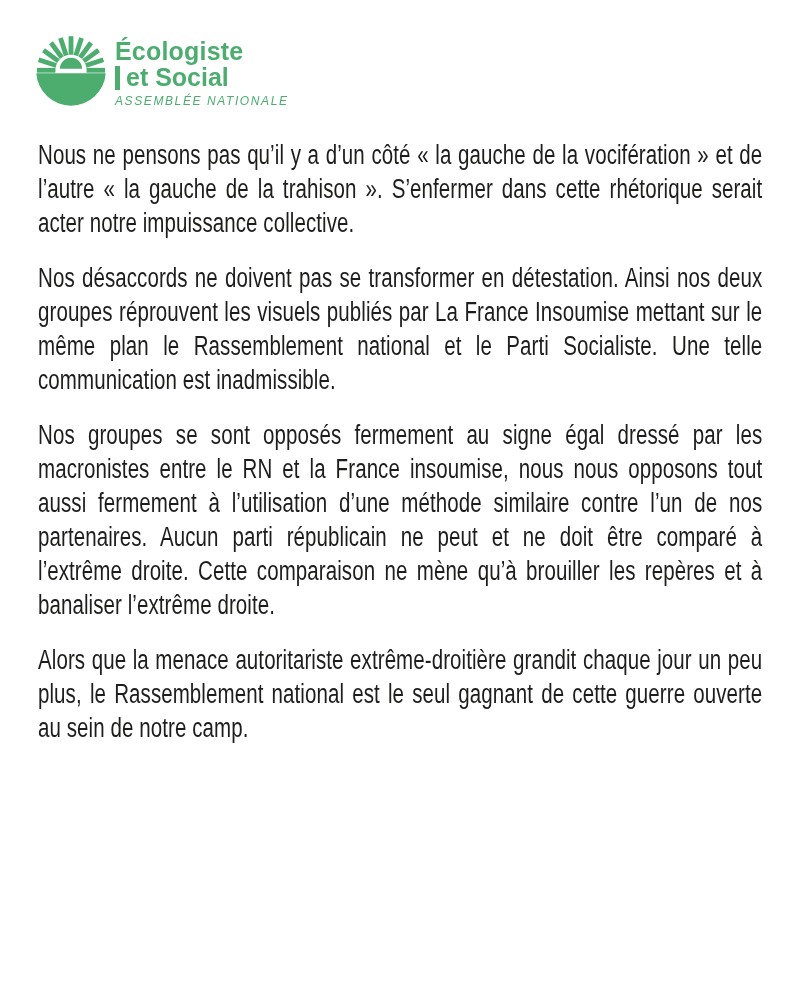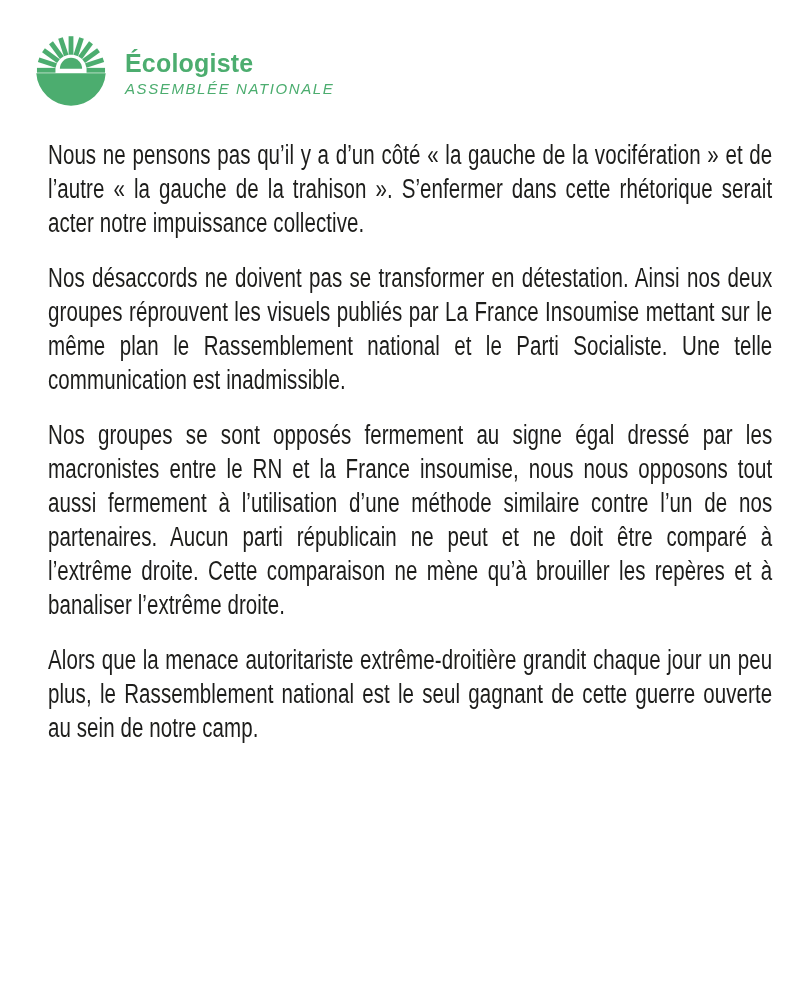--- a/index.html
+++ b/index.html
@@ -17,21 +17,21 @@
   }
   .header {
     display: flex;
     justify-content: space-between;
     align-items: flex-start;
     padding: 34px 36px 0 34px;
   }
   .eco-logo {
     display: flex;
     align-items: center;
-    gap: 17px;
+    gap: 7px;
   }
   .eco-sun-svg { width: 74px; height: 74px; display: block; }
   .eco-text { display: flex; flex-direction: column; padding-top: 4px; }
   .eco-line1 {
     color: #4cad6f;
     font-weight: bold;
     font-size: 25px;
     line-height: 26px;
     letter-spacing: 0.2px;
   }
@@ -49,33 +49,33 @@
   }
   .eco-line2-label {
     color: #4cad6f;
     font-weight: bold;
     font-size: 25px;
     line-height: 25px;
   }
   .eco-line3 {
     color: #4cad6f;
     font-style: italic;
-    font-size: 15px;
+    font-size: 12px;
     letter-spacing: 1.6px;
     margin-top: 4px;
     white-space: nowrap;
   }
   .gdr-svg { width: 96px; height: 96px; display: block; }
   .gdr-label-text {
     font-family: "Liberation Sans", sans-serif;
     font-weight: bold;
     letter-spacing: 1px;
   }
   .statement {
-    padding: 30px 38px 0 48px;
+    padding: 30px 38px 0 38px;
   }
   
   .statement-scale {
     width: 953px;
     transform: scaleX(0.76);
     transform-origin: 0 0;
   }
   .statement p {
     margin: 0 0 21px 0;
     font-size: 27px;
@@ -108,20 +108,24 @@
           <line x1="50" y1="28" x2="50" y2="3"></line>
           <line x1="43.51" y1="29.03" x2="35.79" y2="5.25"></line>
           <line x1="37.65" y1="32.01" x2="22.95" y2="11.79"></line>
           <line x1="33.01" y1="36.65" x2="12.80" y2="21.95"></line>
           <line x1="30.03" y1="42.51" x2="6.25" y2="34.79"></line>
           <line x1="29" y1="49" x2="4" y2="49"></line>
         </g>
       </svg>
       <div class="eco-text">
         <div class="eco-line1">Écologiste</div>
+        <div class="eco-line2">
+          <span class="eco-bar"></span>
+          <span class="eco-line2-label">et Social</span>
+        </div>
         <div class="eco-line3">ASSEMBLÉE NATIONALE</div>
       </div>
     </div>
 
 
   </header>
 
   <main class="statement">
     <div class="statement-scale">
       <p>Nous ne pensons pas qu’il y a d’un côté « la gauche de la vocifération » et de l’autre « la gauche de la trahison ». S’enfermer dans cette rhétorique serait acter notre impuissance collective.</p>

